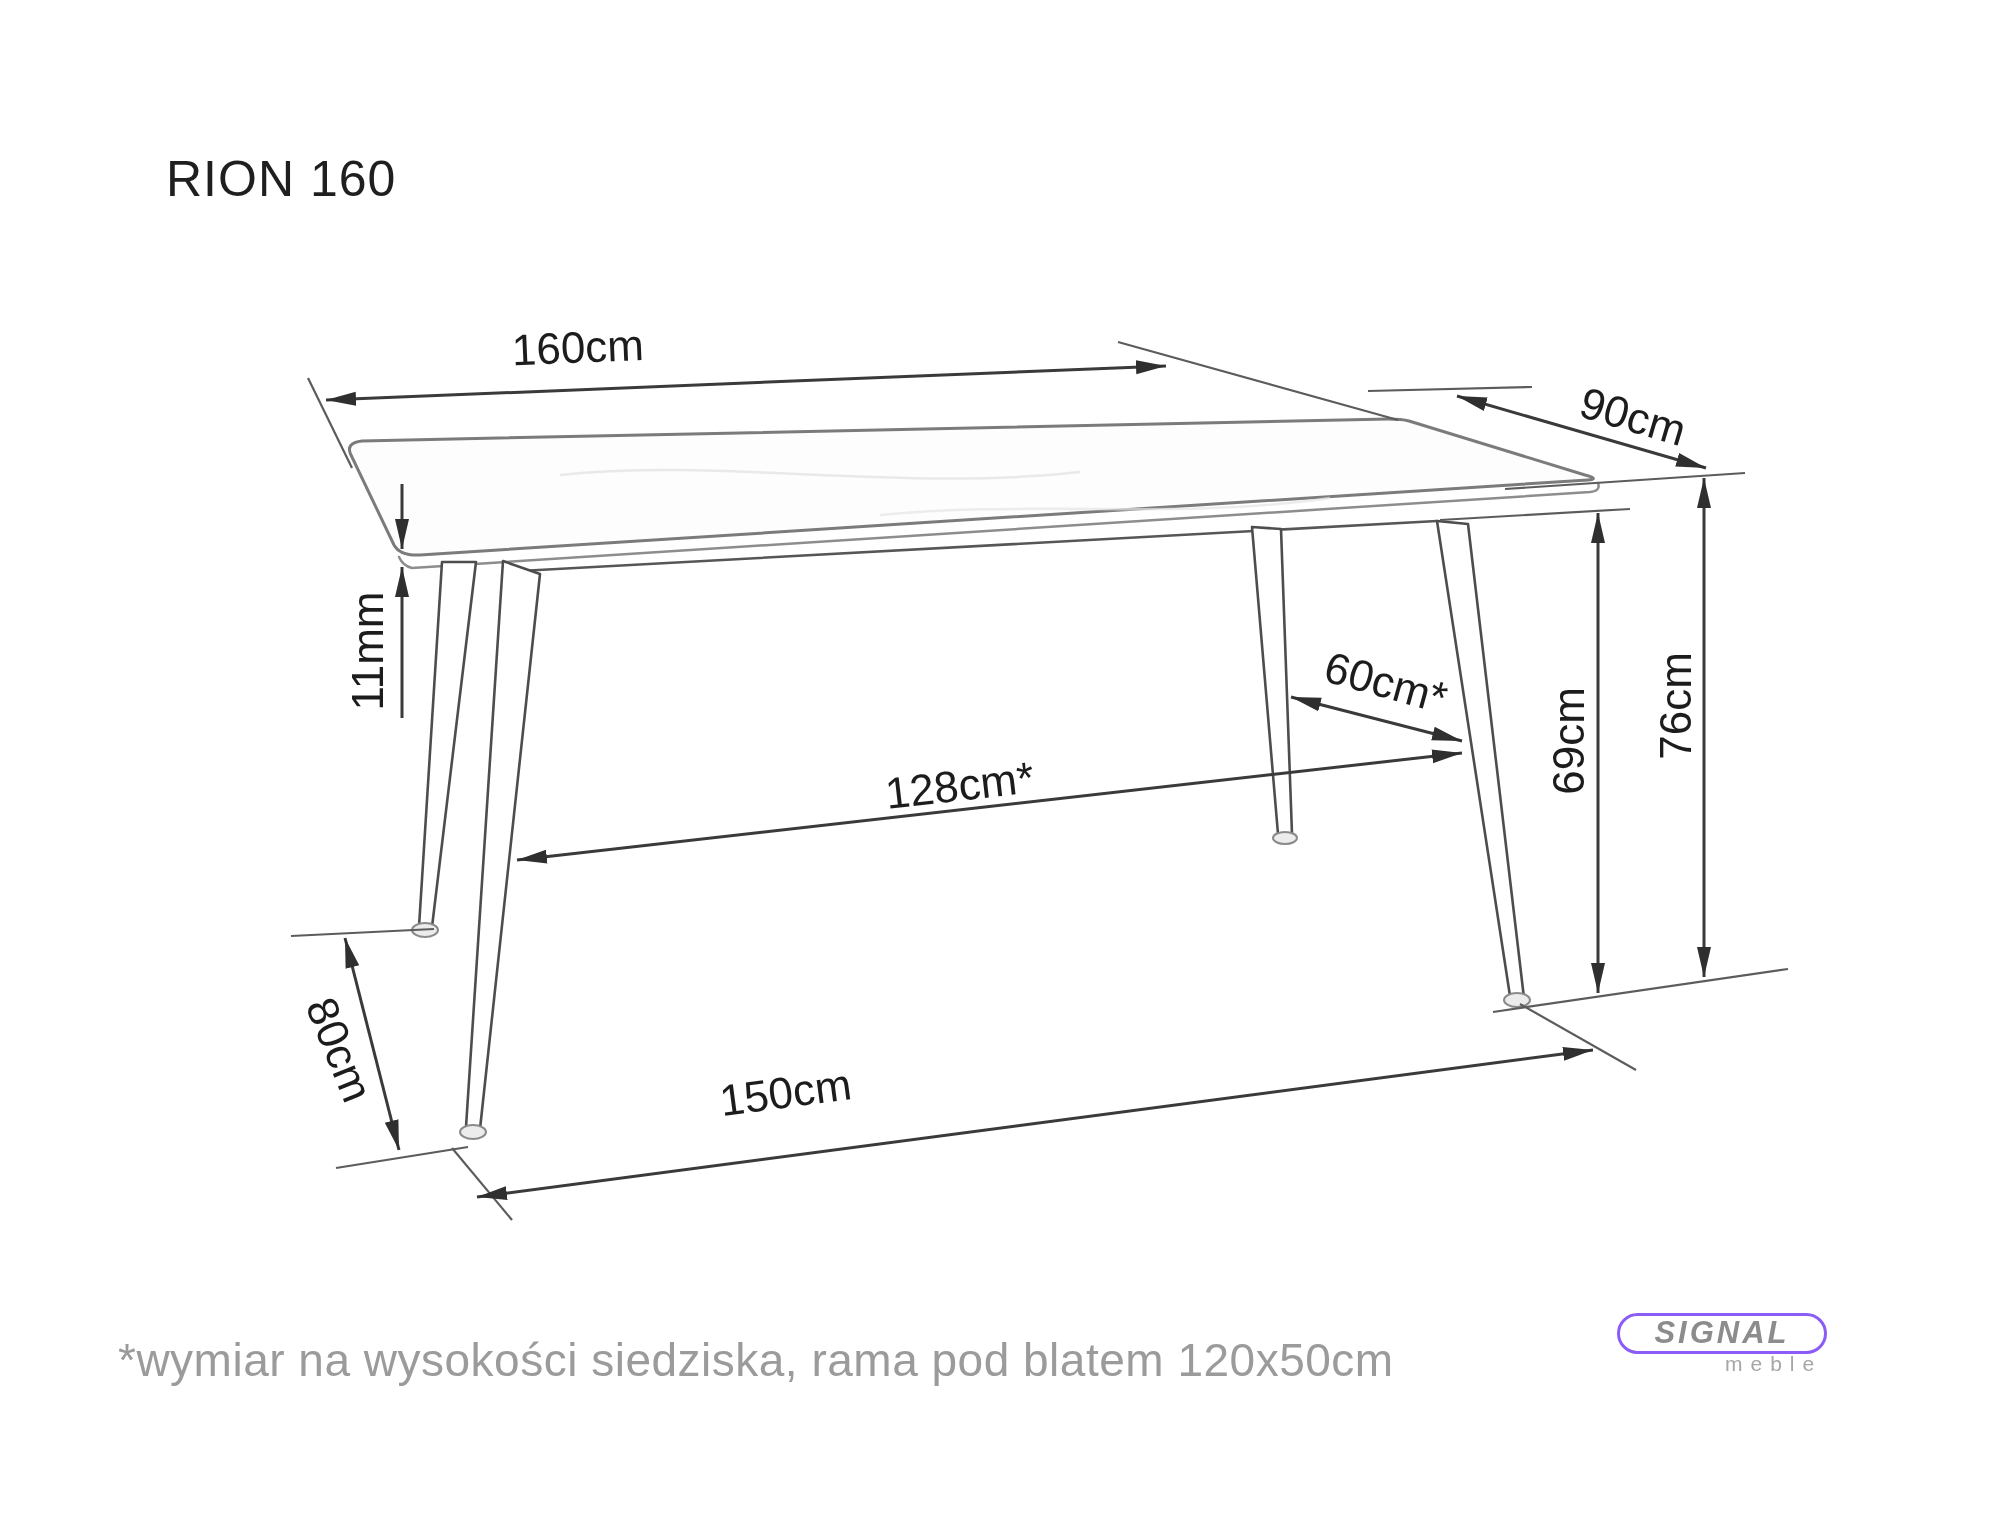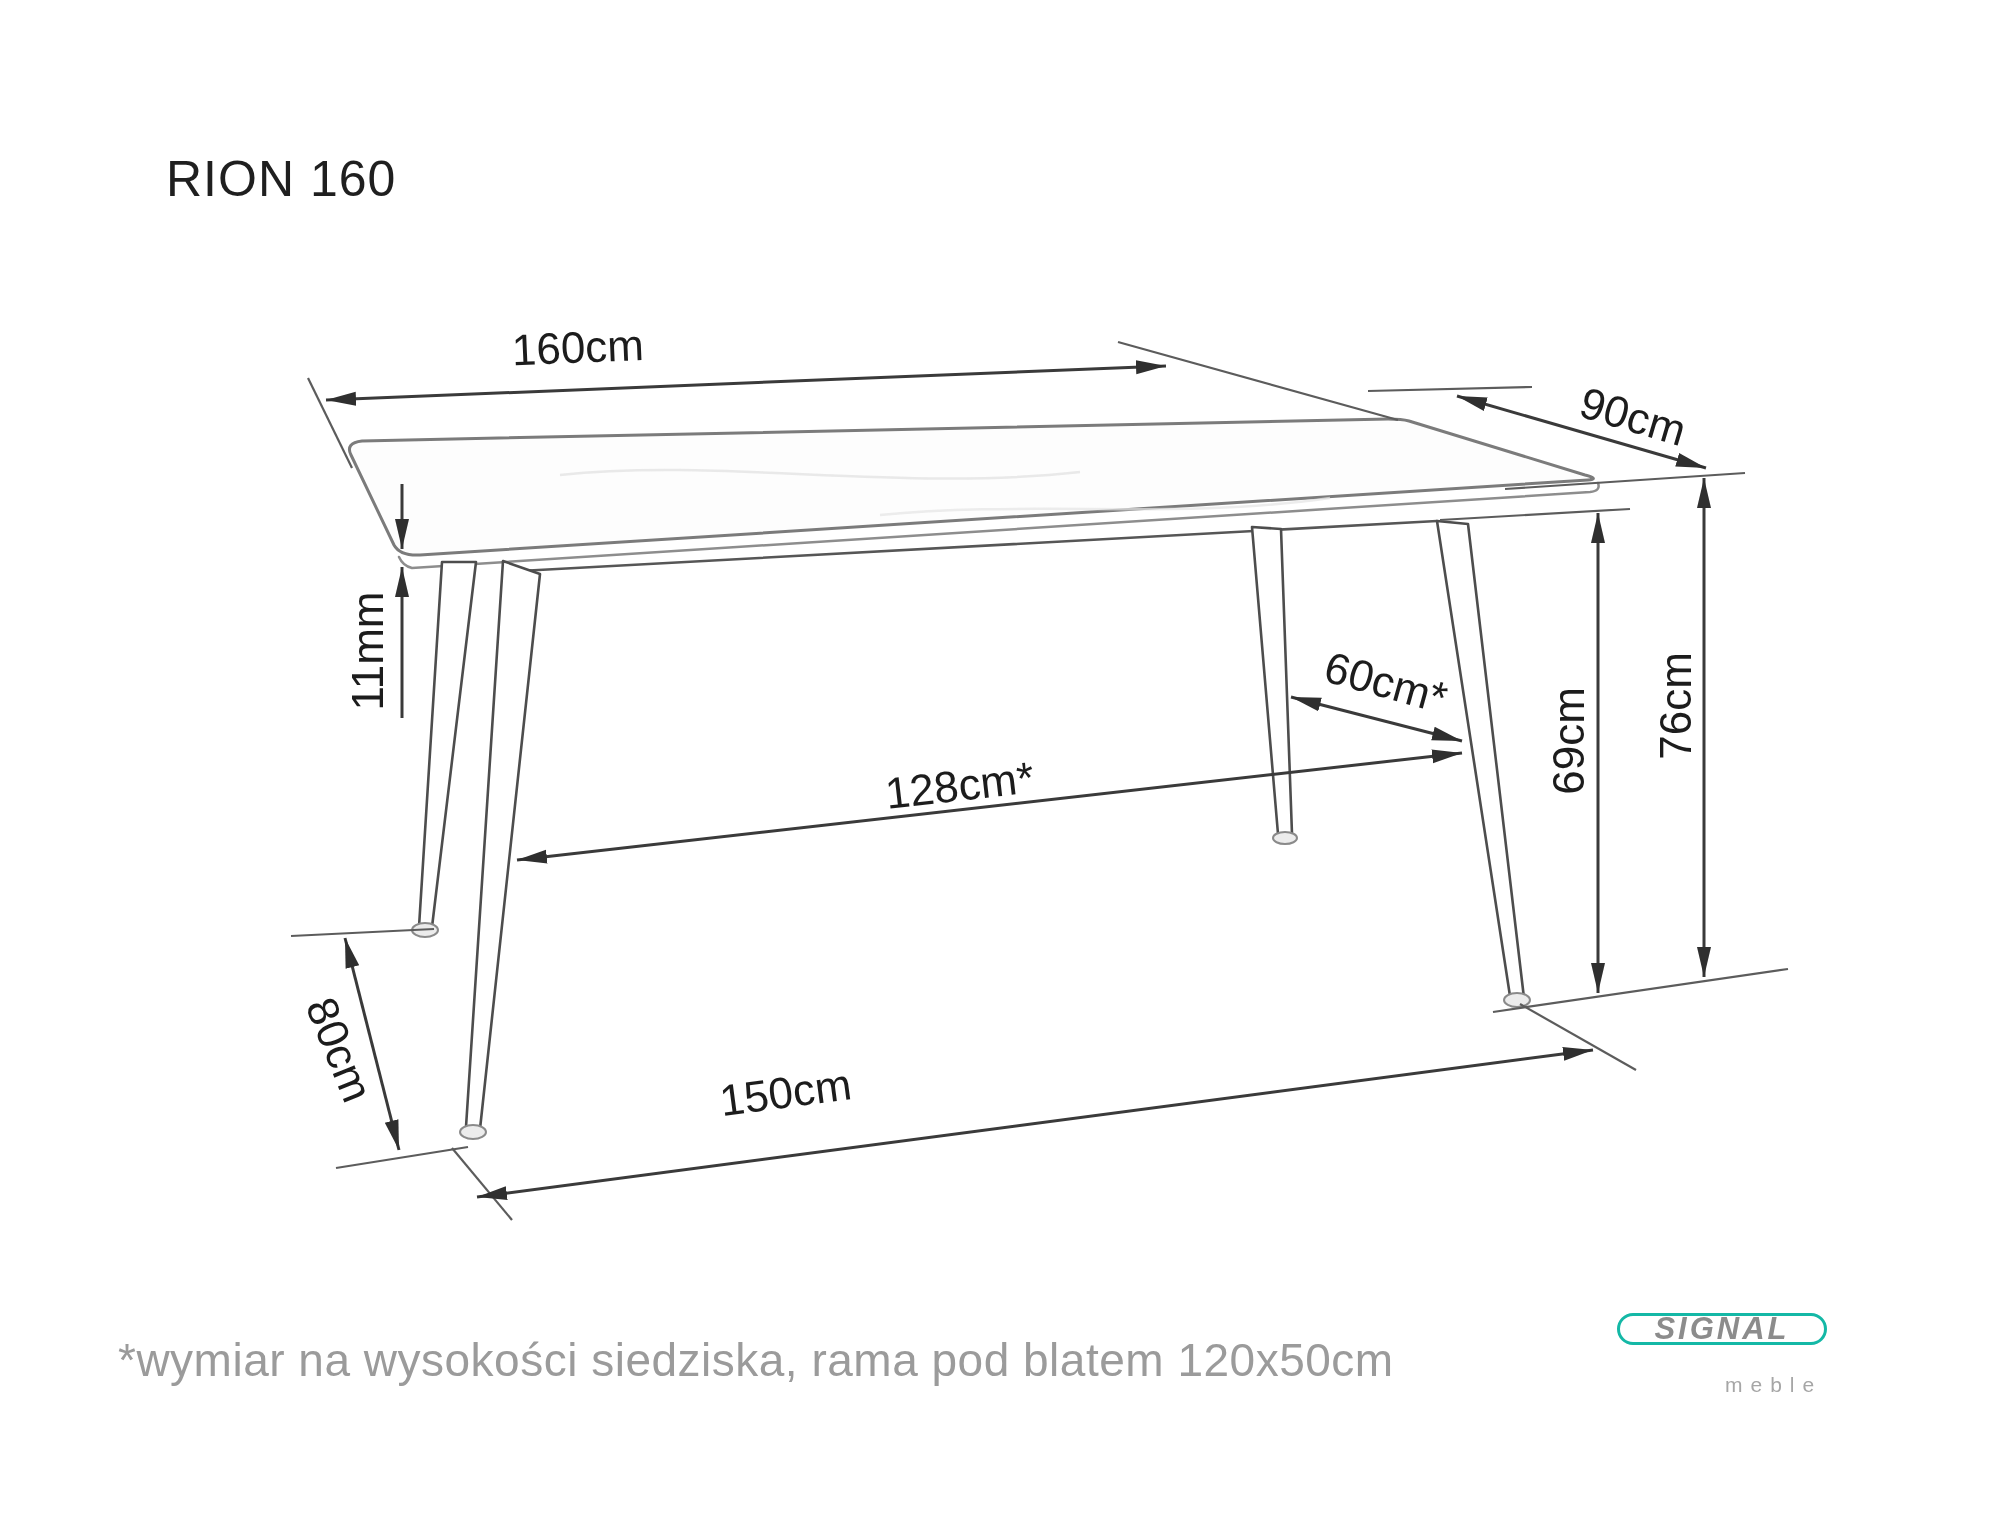--- a/index.html
+++ b/index.html
@@ -16,33 +16,33 @@
     font-weight:400;
   }
   .drawing-svg{position:absolute;left:0;top:0;width:2000px;height:1530px;}
   .footnote{
     position:absolute;left:118px;top:1338px;
     font-size:46px;line-height:44px;color:#9b9b9b;letter-spacing:.5px;
   }
   .logo{position:absolute;left:1617px;top:1313px;width:214px;height:62px;}
   .logo-pill{
     box-sizing:border-box;
-    width:210px;height:32px;
-    border:3px solid #14b8a6;border-radius:24px;
+    width:210px;height:41px;
+    border:3px solid #8b5cf6;border-radius:24px;
     display:flex;align-items:center;justify-content:center;
     background:#ffffff;
   }
   .logo-brand{
     font-size:31px;font-weight:bold;font-style:italic;
     color:#8c8c8c;letter-spacing:3px;line-height:1;
     transform:translateY(-1px);
   }
   .logo-sub{
     position:absolute;left:108px;top:40px;
-    font-size:21px;color:#a6a6a6;letter-spacing:8px;line-height:1;margin-top:21px;
+    font-size:21px;color:#a6a6a6;letter-spacing:8px;line-height:1;
   }
   
   .top-outline{fill:#fdfdfd;stroke:#7b7b7b;stroke-width:3;stroke-linejoin:round;}
   .top-edge2{fill:none;stroke:#8d8d8d;stroke-width:2.5;stroke-linecap:round;}
   .marble{fill:none;stroke:#e4e4e4;stroke-width:2.5;}
   .apron{fill:none;stroke:#565656;stroke-width:2.6;stroke-linecap:round;}
   .leg{fill:#ffffff;stroke:#4d4d4d;stroke-width:2.6;stroke-linejoin:round;}
   .foot{fill:#ececec;stroke:#8a8a8a;stroke-width:2;}
   .dim{fill:none;stroke:#3a3a3a;stroke-width:3;}
   .ext{fill:none;stroke:#5c5c5c;stroke-width:2.2;}

